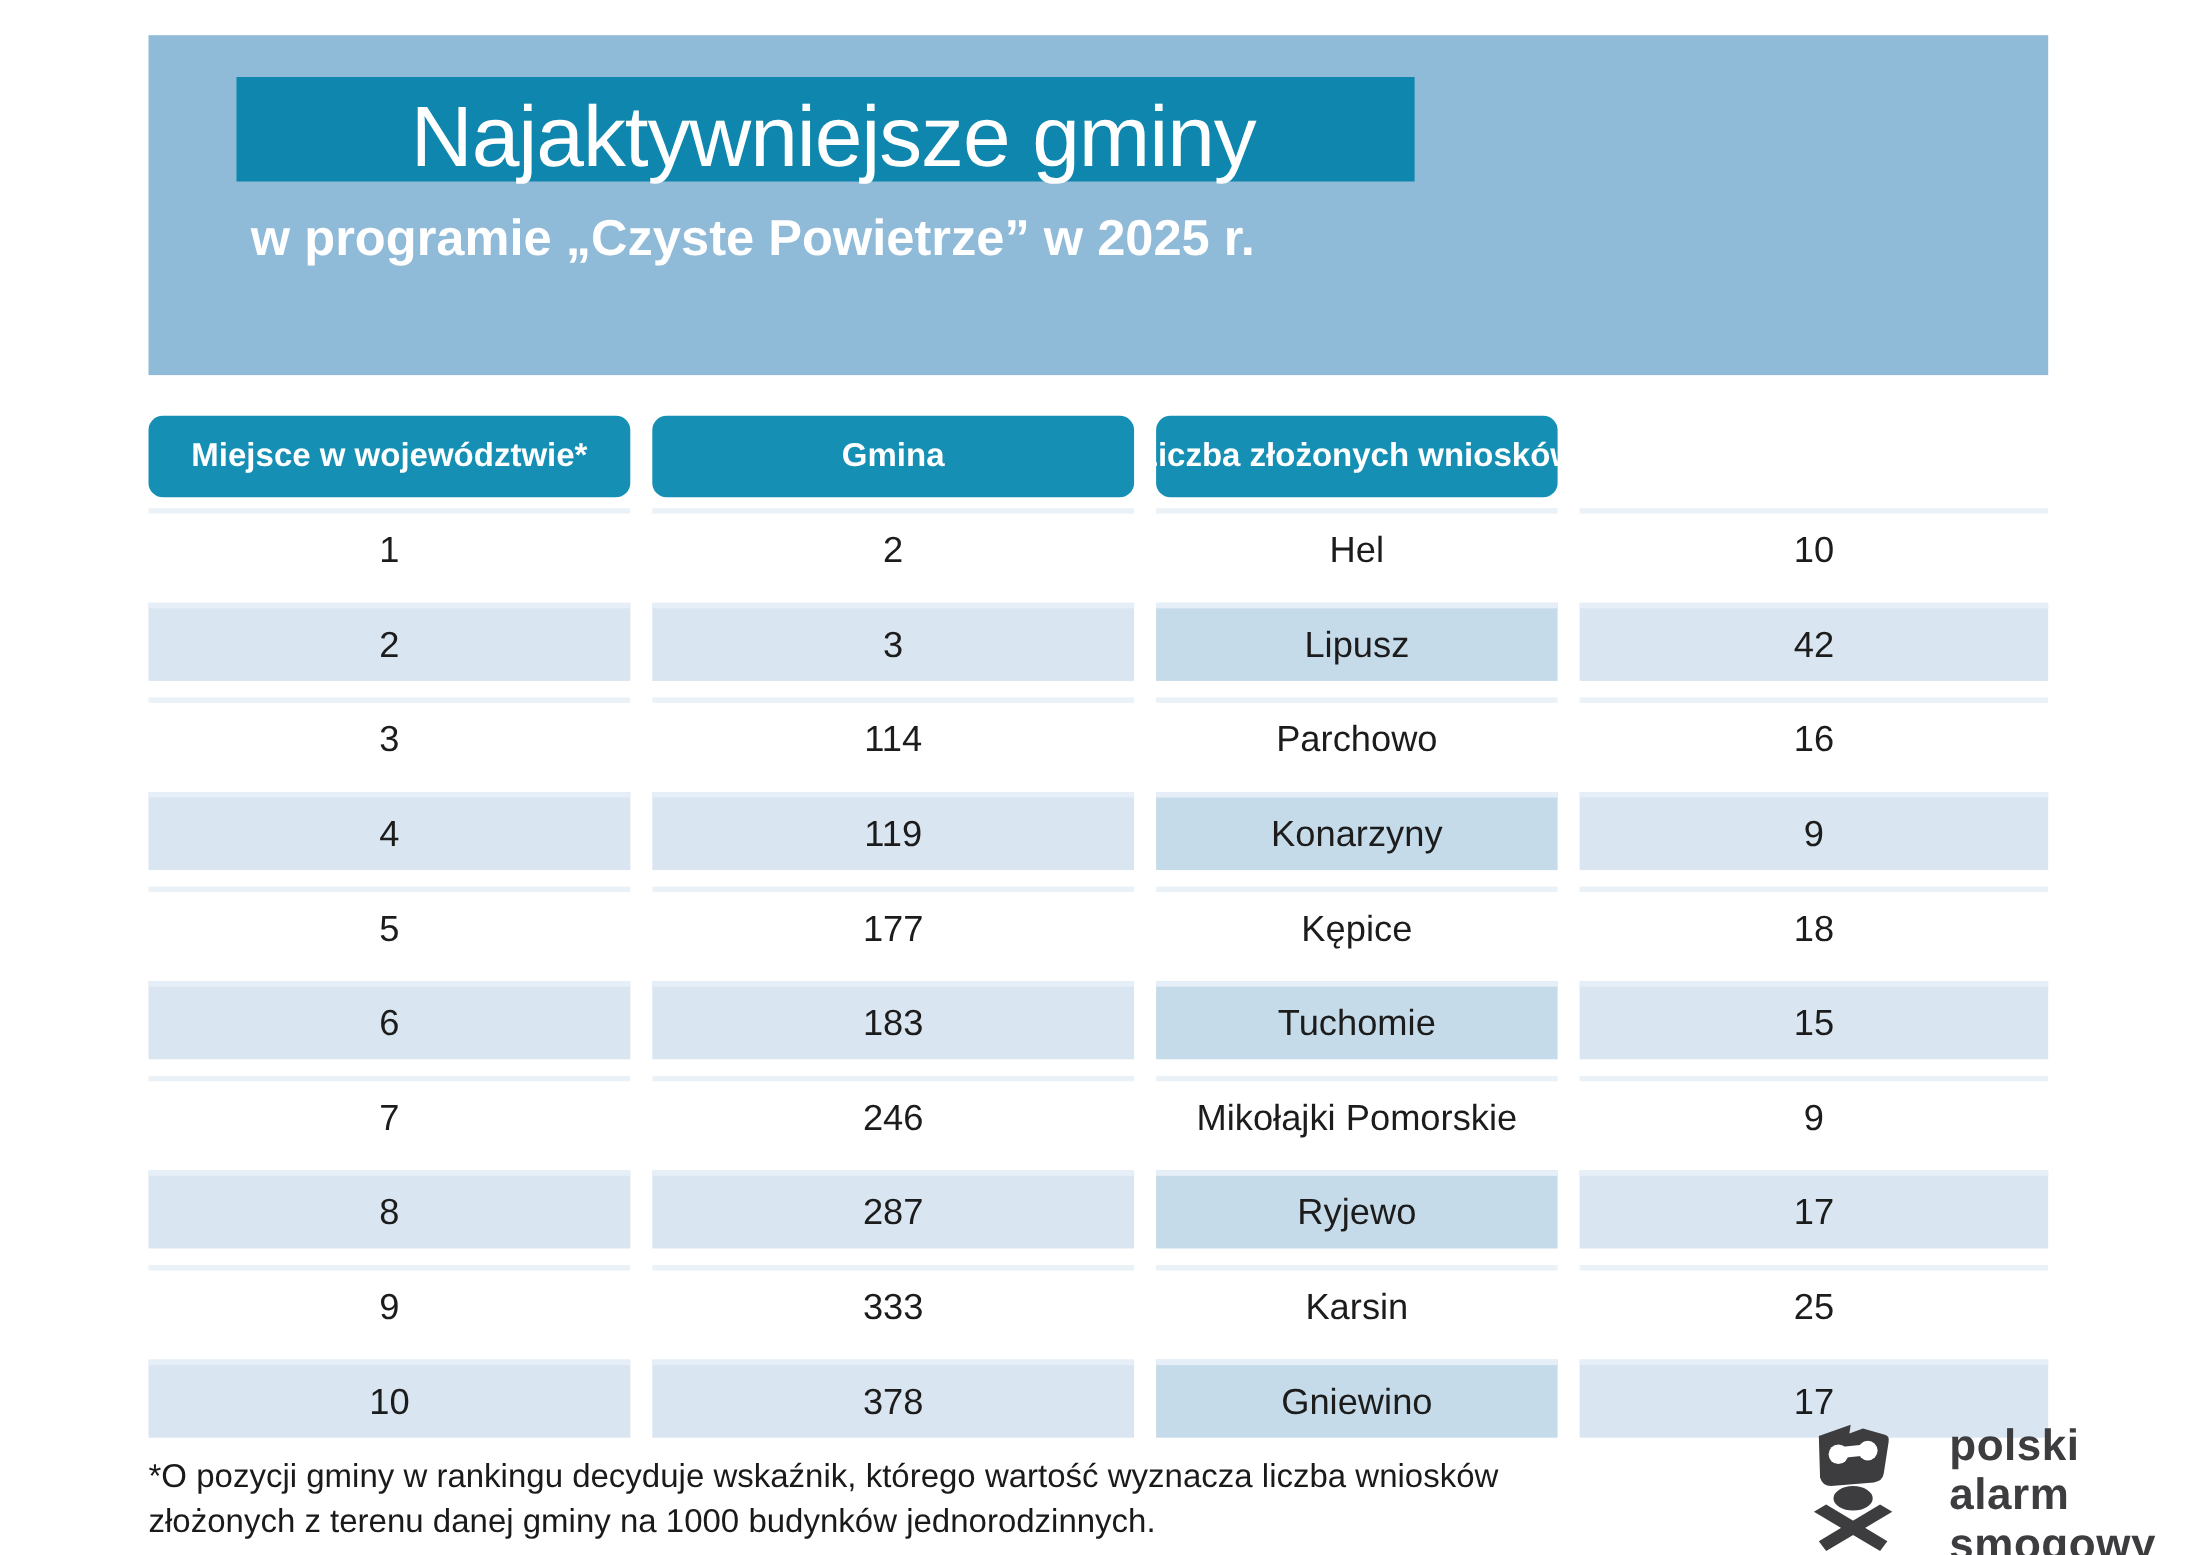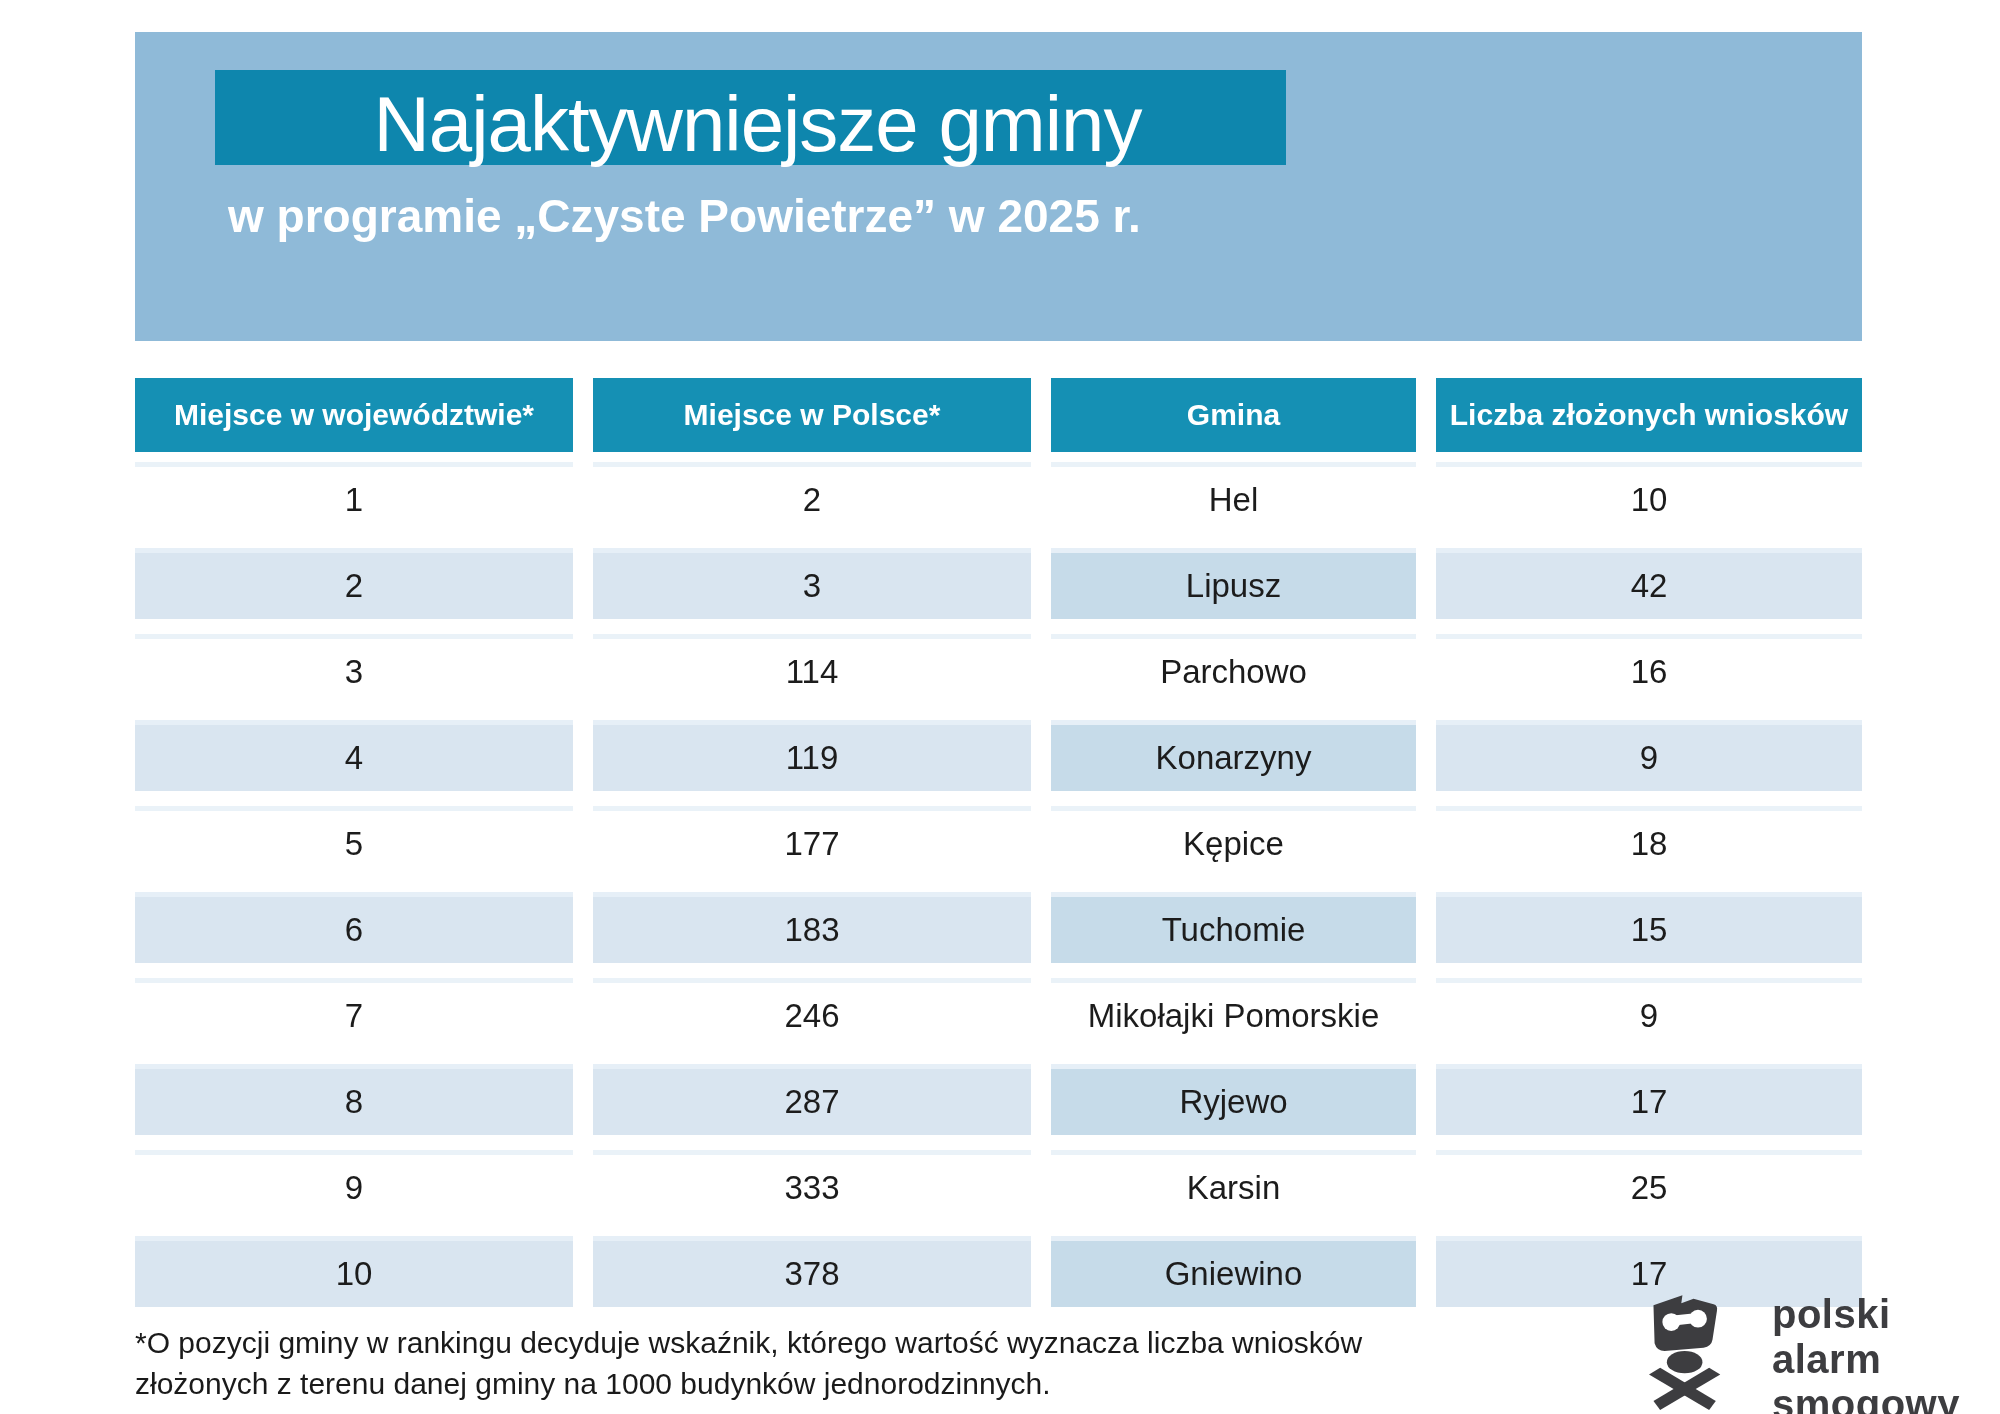--- a/index.html
+++ b/index.html
@@ -15,21 +15,21 @@
     line-height:108px;letter-spacing:-1px;white-space:nowrap;text-align:center;
   }
   .subtitle{position:absolute;left:93px;top:156px;color:#ffffff;font-weight:700;font-size:46px;line-height:57px;}
   .subtitle div{white-space:nowrap;}
   
   .tbl{position:absolute;left:135px;top:378px;width:1727px;}
   .tbl-head,.tbl-body{display:grid;grid-template-columns:438px 438px 365px 426px;column-gap:20px;}
   .tbl-head{margin-bottom:10px;}
   .th{
     height:74px;background:#1590b4;color:#ffffff;font-size:30px;font-weight:700;
-    display:flex;align-items:center;justify-content:center;white-space:nowrap;
+    display:flex;align-items:center;justify-content:center;white-space:nowrap;border-radius:13px;
   }
   .tbl-body{row-gap:15px;}
   .row{display:contents;}
   .td{
     height:66px;display:flex;align-items:center;justify-content:center;
     font-size:33px;color:#1c1c1c;background:#ffffff;border-top:5px solid #eaf2f8;
   }
   .row.even .td{background:#d9e5f0;border-top-color:#e6eff7;}
   .row.even .td.gmina{background:#c6dbe9;text-align:right;}
   
@@ -49,21 +49,20 @@
       <h1>Najaktywniejsze gminy</h1>
     </div>
     <div class="subtitle">
       <div>w programie „Czyste Powietrze” w 2025 r.</div>
     </div>
   </div>
 
   <div class="tbl">
     <div class="tbl-head">
       <div class="th">Miejsce w województwie*</div>
-      <div class="th">Miejsce w Polsce*</div>
       <div class="th">Gmina</div>
       <div class="th">Liczba złożonych wniosków</div>
     </div>
     <div class="tbl-body">
         <div class="row odd"><div class="td">1</div><div class="td">2</div><div class="td gmina">Hel</div><div class="td">10</div></div>
         <div class="row even"><div class="td">2</div><div class="td">3</div><div class="td gmina">Lipusz</div><div class="td">42</div></div>
         <div class="row odd"><div class="td">3</div><div class="td">114</div><div class="td gmina">Parchowo</div><div class="td">16</div></div>
         <div class="row even"><div class="td">4</div><div class="td">119</div><div class="td gmina">Konarzyny</div><div class="td">9</div></div>
         <div class="row odd"><div class="td">5</div><div class="td">177</div><div class="td gmina">Kępice</div><div class="td">18</div></div>
         <div class="row even"><div class="td">6</div><div class="td">183</div><div class="td gmina">Tuchomie</div><div class="td">15</div></div>

